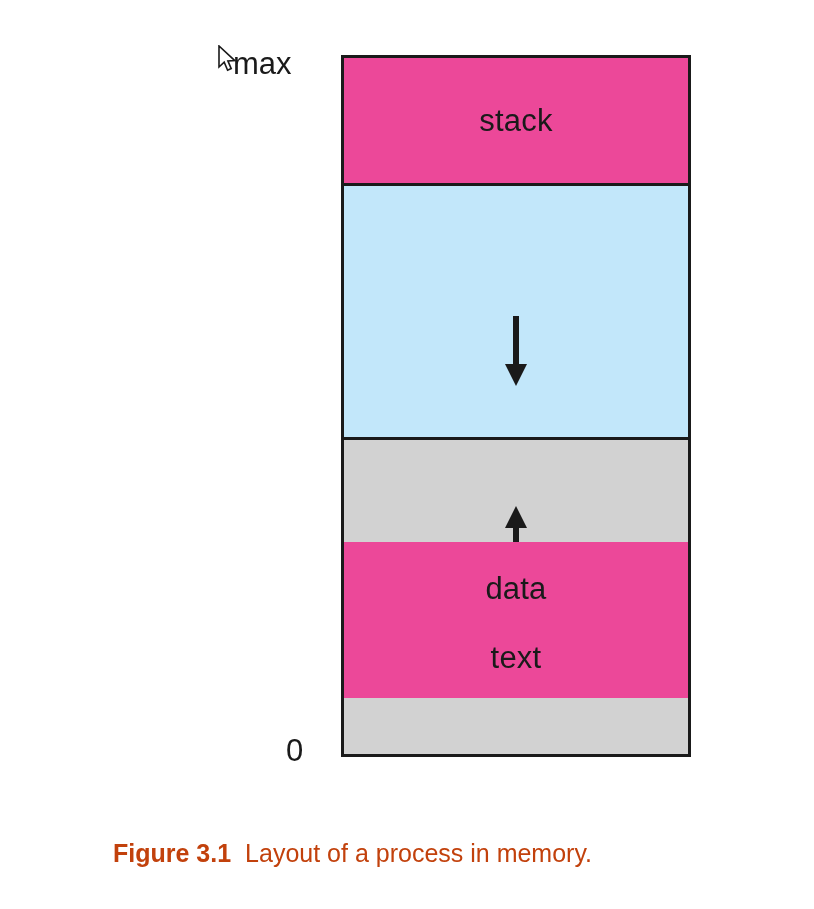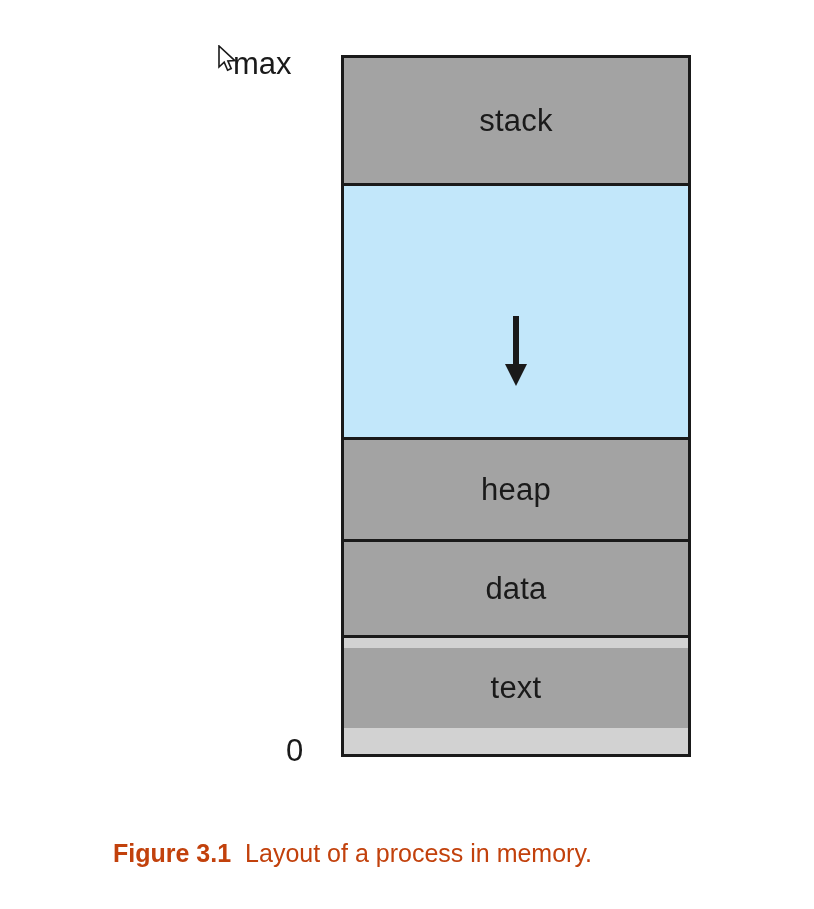--- a/index.html
+++ b/index.html
@@ -40,31 +40,31 @@
     width: 100%;
     box-sizing: border-box;
     display: flex;
     align-items: center;
     justify-content: center;
     font-size: 31px;
     color: #1a1a1a;
     letter-spacing: 0.2px;
   }
 
-  .mem-segment.filled { background: #a3a3a3; }
+  .mem-segment.filled { background: #ec4899; }
   .mem-segment.free   { background: #c2e7fa; }
 
   .seg-divider-bottom { border-bottom: 3px solid #1a1a1a; }
 
   
   #segment-stack { top: 0px;   height: 128px; }
   #segment-free  { top: 128px; height: 254px; }
   #segment-heap  { top: 382px; height: 102px; }
   #segment-data  { top: 484px; height: 96px; }
-  #segment-text  { top: 590px; height: 80px; align-items: center; }
+  #segment-text  { top: 560px; height: 80px; align-items: center; }
 
   
   .growth-arrow {
     position: absolute;
     left: 50%;
     transform: translateX(-50%);
     width: 30px;
   }
   .arrow-shaft {
     position: absolute;
@@ -163,23 +163,20 @@
         <div class="arrow-shaft"></div>
         <div class="arrow-head"></div>
       </div>
 
       <div id="arrow-heap-up" class="growth-arrow">
         <div class="arrow-head"></div>
         <div class="arrow-shaft"></div>
       </div>
     </div>
 
-    <div id="segment-heap" class="mem-segment filled seg-divider-bottom">
-      <span>heap</span>
-    </div>
 
     <div id="segment-data" class="mem-segment filled seg-divider-bottom">
       <span>data</span>
     </div>
 
     <div id="segment-text" class="mem-segment filled">
       <span>text</span>
     </div>
 
   </div>

